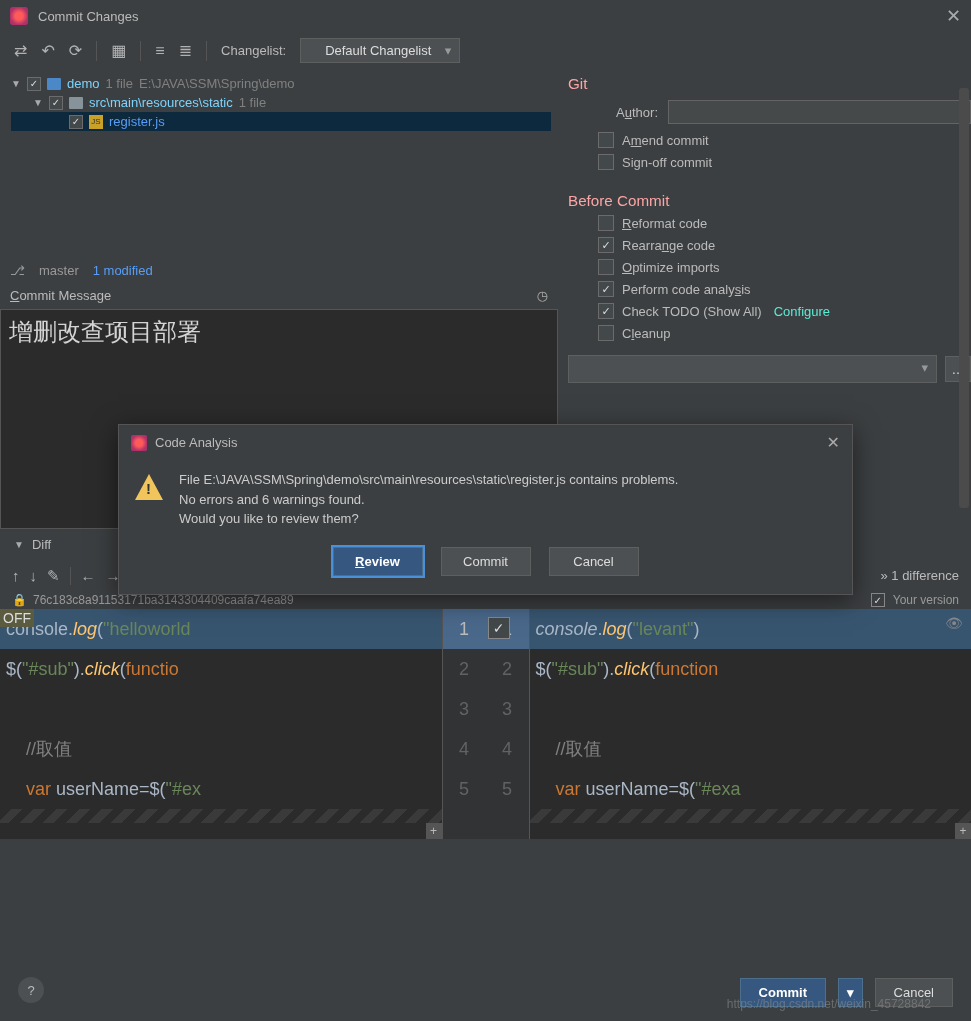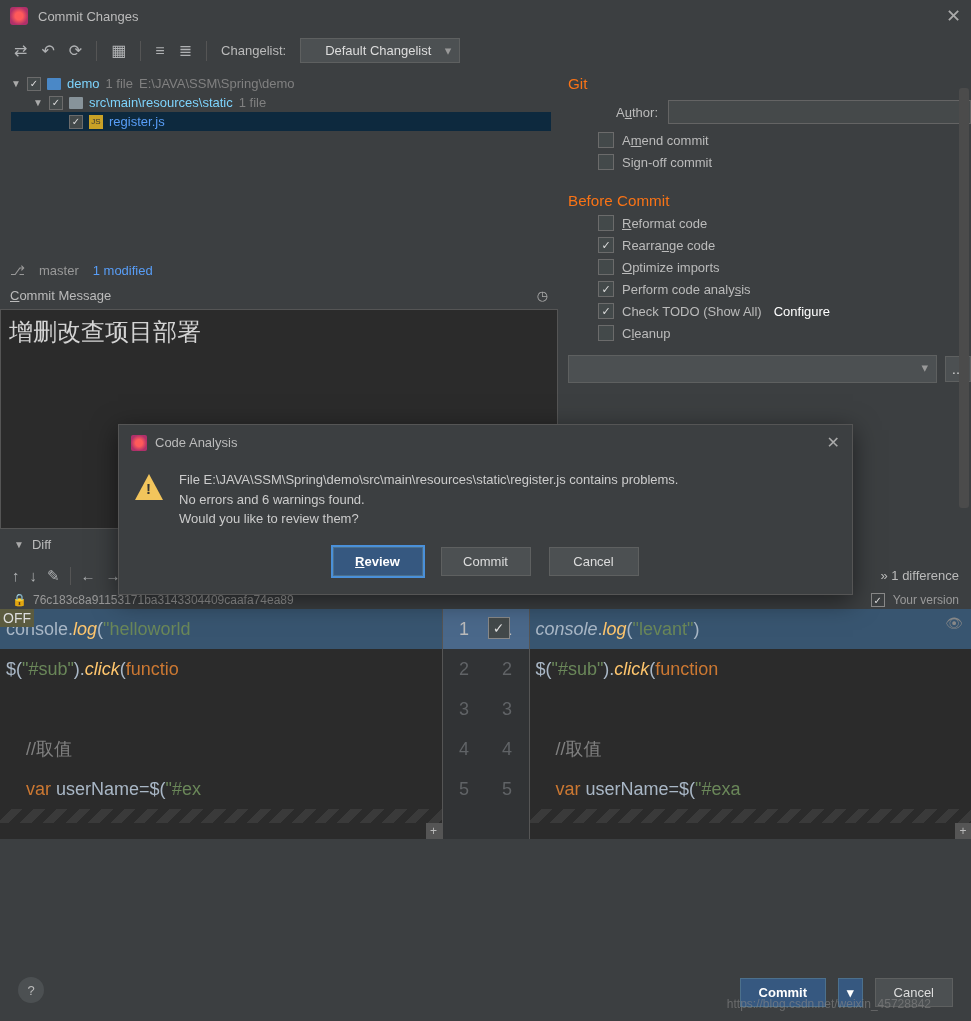--- a/index.html
+++ b/index.html
@@ -62,27 +62,27 @@
 .gutline { height: 40px; line-height: 40px; }
 .gutline.changed { background: #4a688a; color: #bbb; }
 .checkbox-gut { position: absolute; left: 2px; top: 8px; width: 22px; height: 22px; border: 1px solid #888; display: flex; align-items: center; justify-content: center; color: #ddd; font-size: 14px; background: #43494a; }
 .torn { height: 14px; background: repeating-linear-gradient(135deg, #2b2b2b 0 8px, #3a3a3a 8px 16px); }
 .button-bar { position: absolute; bottom: 14px; right: 18px; display: flex; gap: 12px; align-items: center; }
 .btn { padding: 6px 18px; border: 1px solid #5e6060; background: #4c5052; color: #ddd; }
 .btn.primary { background: #365880; border-color: #4c708c; color: #fff; font-weight: 600; }
 .btn.combo-btn { padding: 6px 8px; }
 .help { position: absolute; bottom: 18px; left: 18px; width: 26px; height: 26px; border-radius: 13px; background: #4c5052; color: #bbb; display: flex; align-items: center; justify-content: center; }
 .watermark { position: absolute; bottom: 10px; right: 40px; color: #888; font-size: 12px; opacity: .6; z-index: 50; }
-.git-section h3 { font-weight: normal; color: #f97316; margin: 6px 0; }
+.git-section h3 { font-weight: normal; color: #fca5a5; margin: 6px 0; }
 .field-row { display: flex; align-items: center; gap: 10px; margin: 8px 0 8px 30px; }
 .field-row .lbl { width: 60px; text-align: right; }
 .field-row input[type=text] { flex: 1; background: #45494a; border: 1px solid #646464; height: 24px; color: #ddd; padding: 0 4px; }
 .check-row { display: flex; align-items: center; gap: 8px; margin: 6px 0 6px 30px; }
 .check-row .cb { width: 16px; height: 16px; background: #43494a; border: 1px solid #6b6b6b; display: inline-flex; align-items: center; justify-content: center; font-size: 11px; color: #ddd; }
-.check-row .link { color: #ffffff; margin-left: 4px; }
+.check-row .link { color: #5eead4; margin-left: 4px; }
 .modal-backdrop { position: absolute; left: 118px; top: 424px; width: 735px; background: #3c3f41; border: 1px solid #555; box-shadow: 0 6px 24px rgba(0,0,0,.5); z-index: 100; }
 .modal-title { display: flex; align-items: center; padding: 8px 12px; }
 .modal-title .logo { width: 16px; height: 16px; background: radial-gradient(circle, #ff5a5a 30%, #b0306a 70%); border-radius: 2px; margin-right: 8px; }
 .modal-title .close { margin-left: auto; color: #aaa; font-size: 16px; cursor: pointer; }
 .modal-body { display: flex; padding: 10px 16px 4px; gap: 16px; }
 .warn-icon { width: 0; height: 0; border-left: 14px solid transparent; border-right: 14px solid transparent; border-bottom: 26px solid #f2c55c; position: relative; margin-top: 4px; }
 .warn-icon::after { content: "!"; position: absolute; left: -3px; top: 6px; color: #333; font-weight: bold; font-size: 15px; }
 .modal-msg { color: #ccc; line-height: 1.5; }
 .modal-btns { display: flex; justify-content: center; gap: 18px; padding: 14px 0 18px; }
 .modal-btns .btn { min-width: 90px; text-align: center; }

